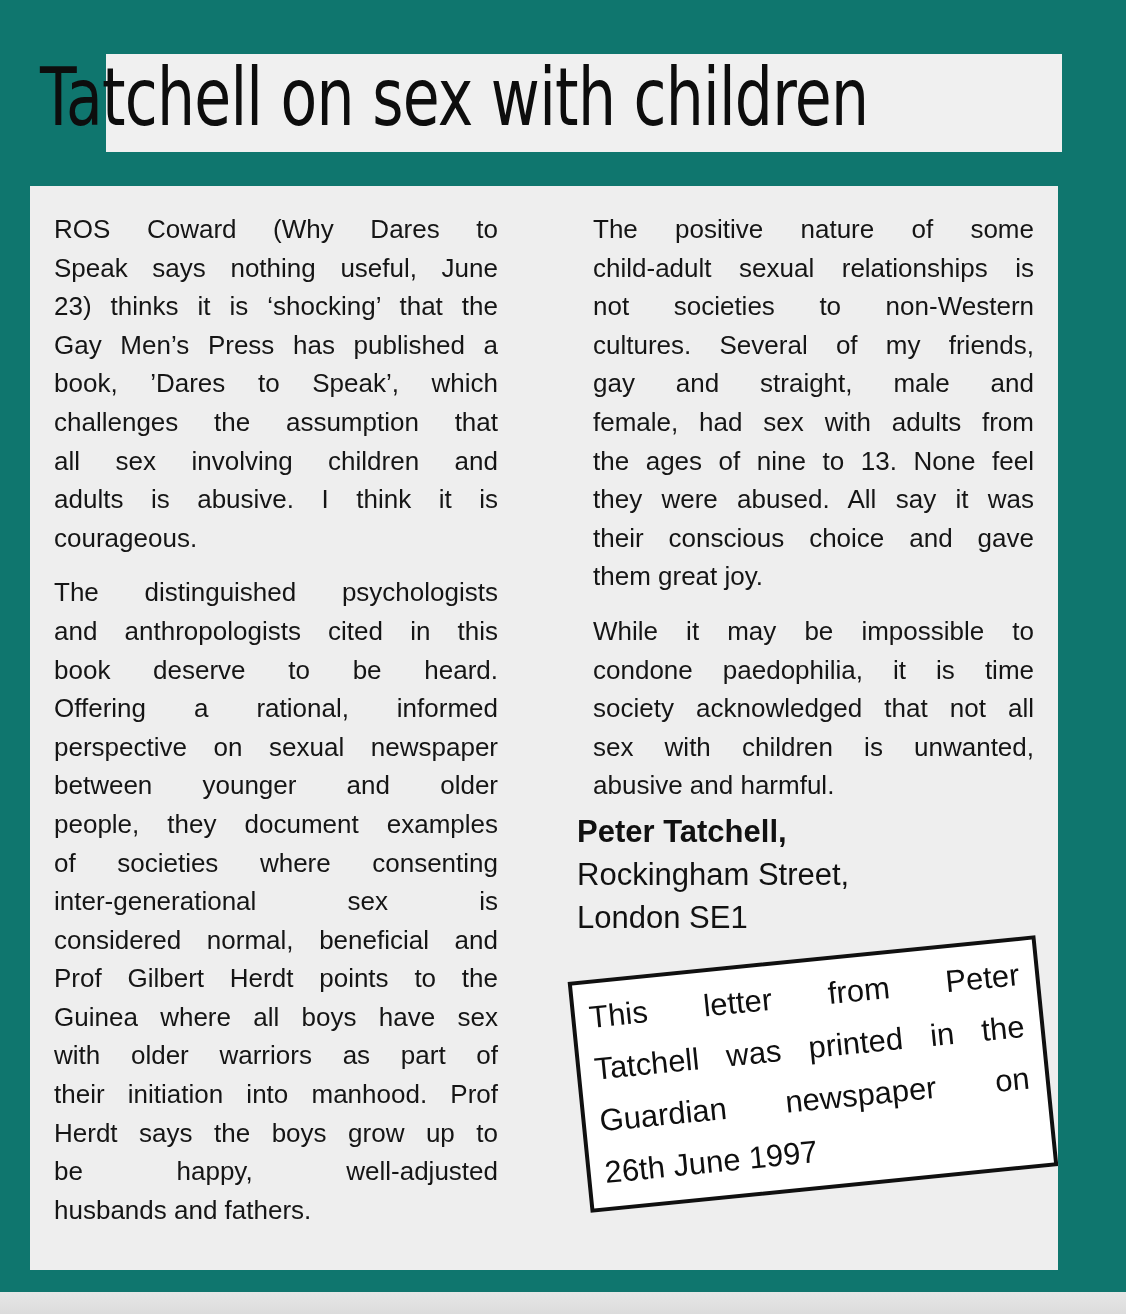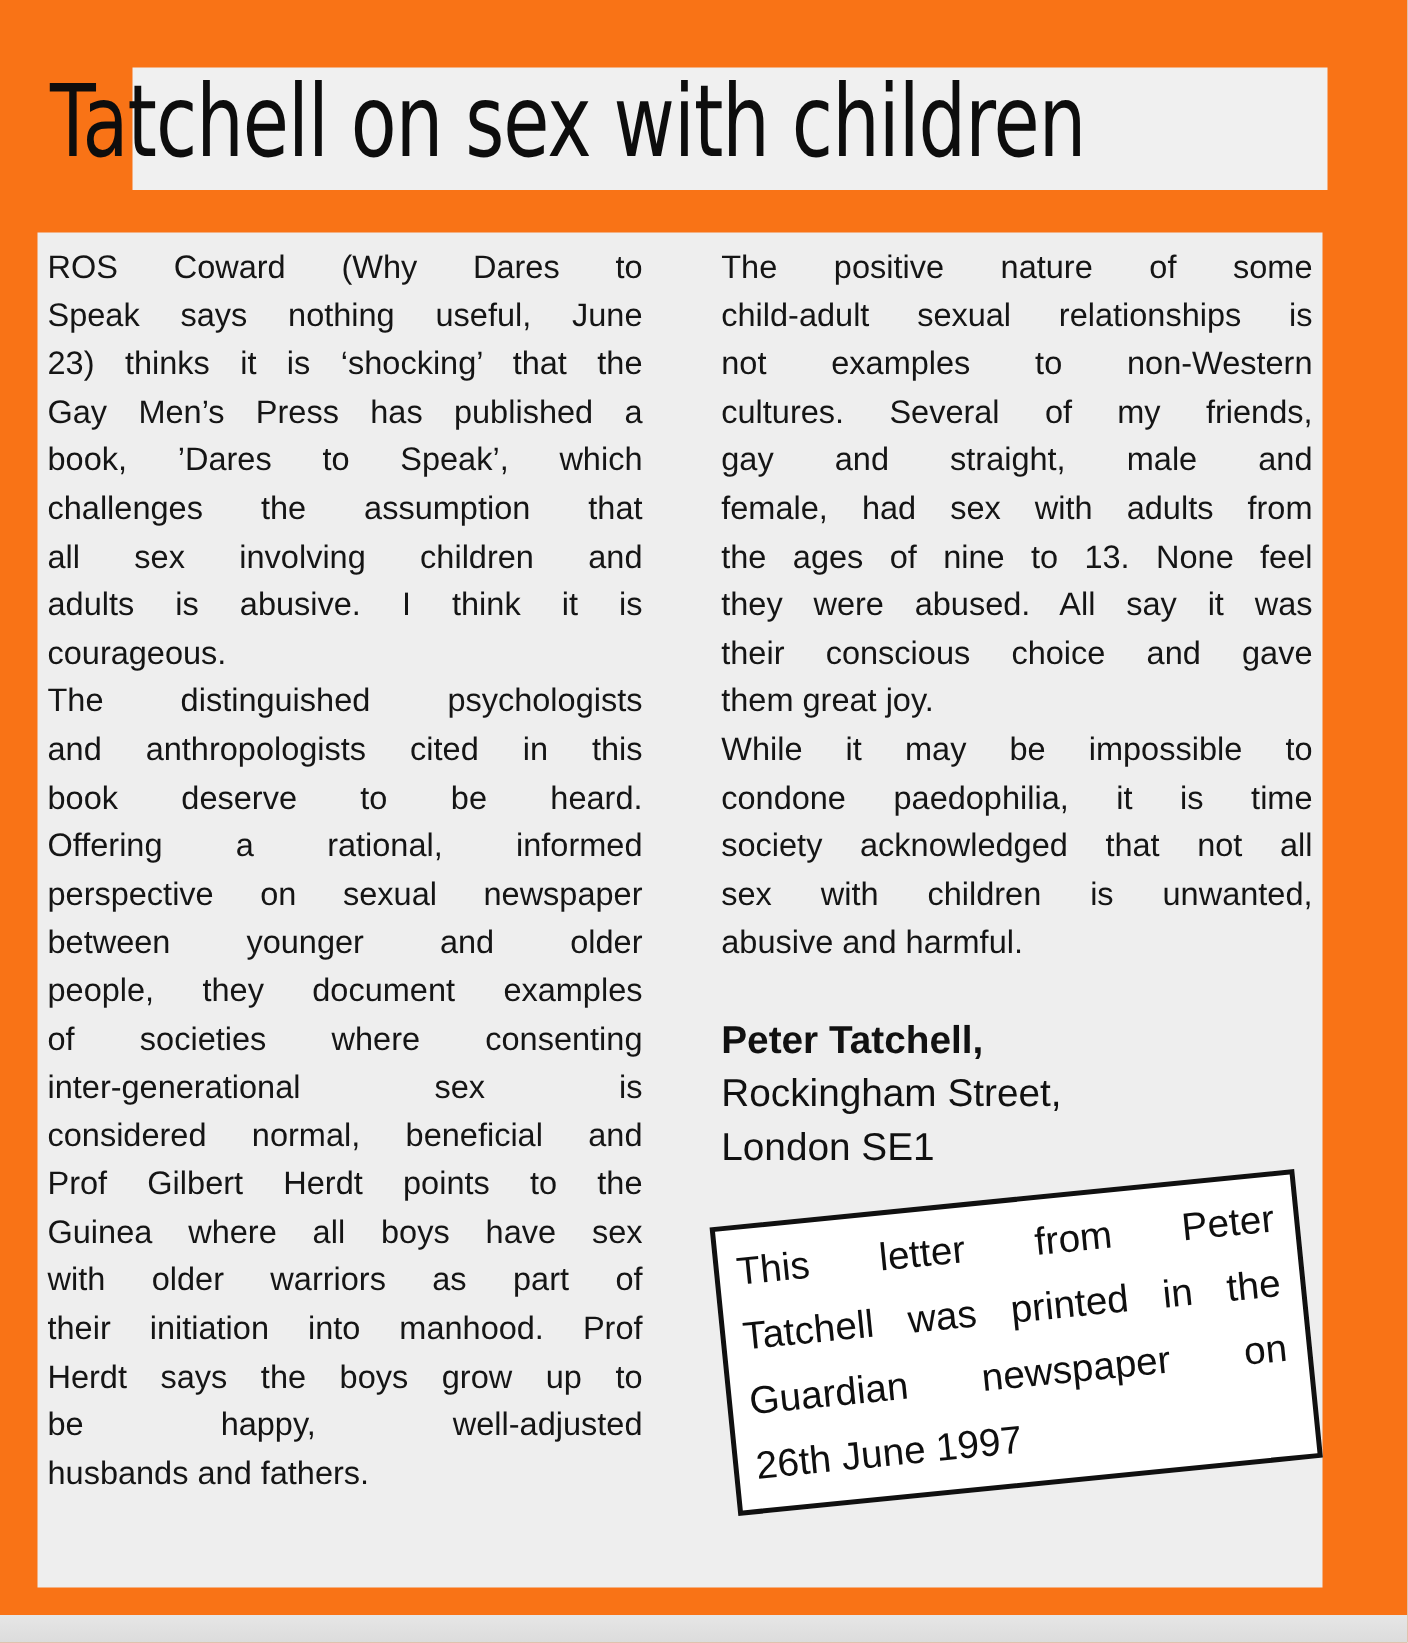--- a/index.html
+++ b/index.html
@@ -2,21 +2,21 @@
 <html><head>
 <meta charset="utf-8">
 <title>Scanned letter</title>
 <style>
   html, body { margin: 0; padding: 0; background: #cfcfcf; }
   .page {
     position: relative;
     width: 1126px;
     height: 1314px;
     margin: 0 auto;
-    background: #f97316;
+    background: #0f766e;
     overflow: hidden;
     font-family: "Liberation Sans", sans-serif;
     color: #141414;
   }
   
   .headline-band {
     position: absolute;
     left: 106px; top: 54px;
     width: 956px; height: 98px;
     background: #f0f0f0;
@@ -50,21 +50,21 @@
   .col {
     position: absolute;
     top: 194px;
     width: 476px;
     font-size: 26px;
     line-height: 38.6px;
     color: #151515;
   }
   .col-left  { left: 38px;  }
   .col-right { left: 577px; width: 473px; }
-  .paragraph { margin: 0; }
+  .paragraph { margin: 16px; }
   .line { text-align: justify; text-align-last: justify; }
   .line.last { text-align-last: left; }
   .signature {
     position: absolute;
     left: 577px; top: 810px;
     font-size: 31px;
     line-height: 43px;
     color: #111;
   }
   .signature .name { font-weight: 700; }
@@ -123,21 +123,21 @@
         <div class="line">Herdt says the boys grow up to</div>
         <div class="line">be happy, well-adjusted</div>
         <div class="line last">husbands and fathers.</div>
       </div>
     </div>
 
   <div class="col col-right">
       <div class="paragraph">
         <div class="line">The positive nature of some</div>
         <div class="line">child-adult sexual relationships is</div>
-        <div class="line">not examples to non-Western</div>
+        <div class="line">not societies to non-Western</div>
         <div class="line">cultures. Several of my friends,</div>
         <div class="line">gay and straight, male and</div>
         <div class="line">female, had sex with adults from</div>
         <div class="line">the ages of nine to 13. None feel</div>
         <div class="line">they were abused. All say it was</div>
         <div class="line">their conscious choice and gave</div>
         <div class="line last">them great joy.</div>
       </div>
       <div class="paragraph">
         <div class="line">While it may be impossible to</div>

